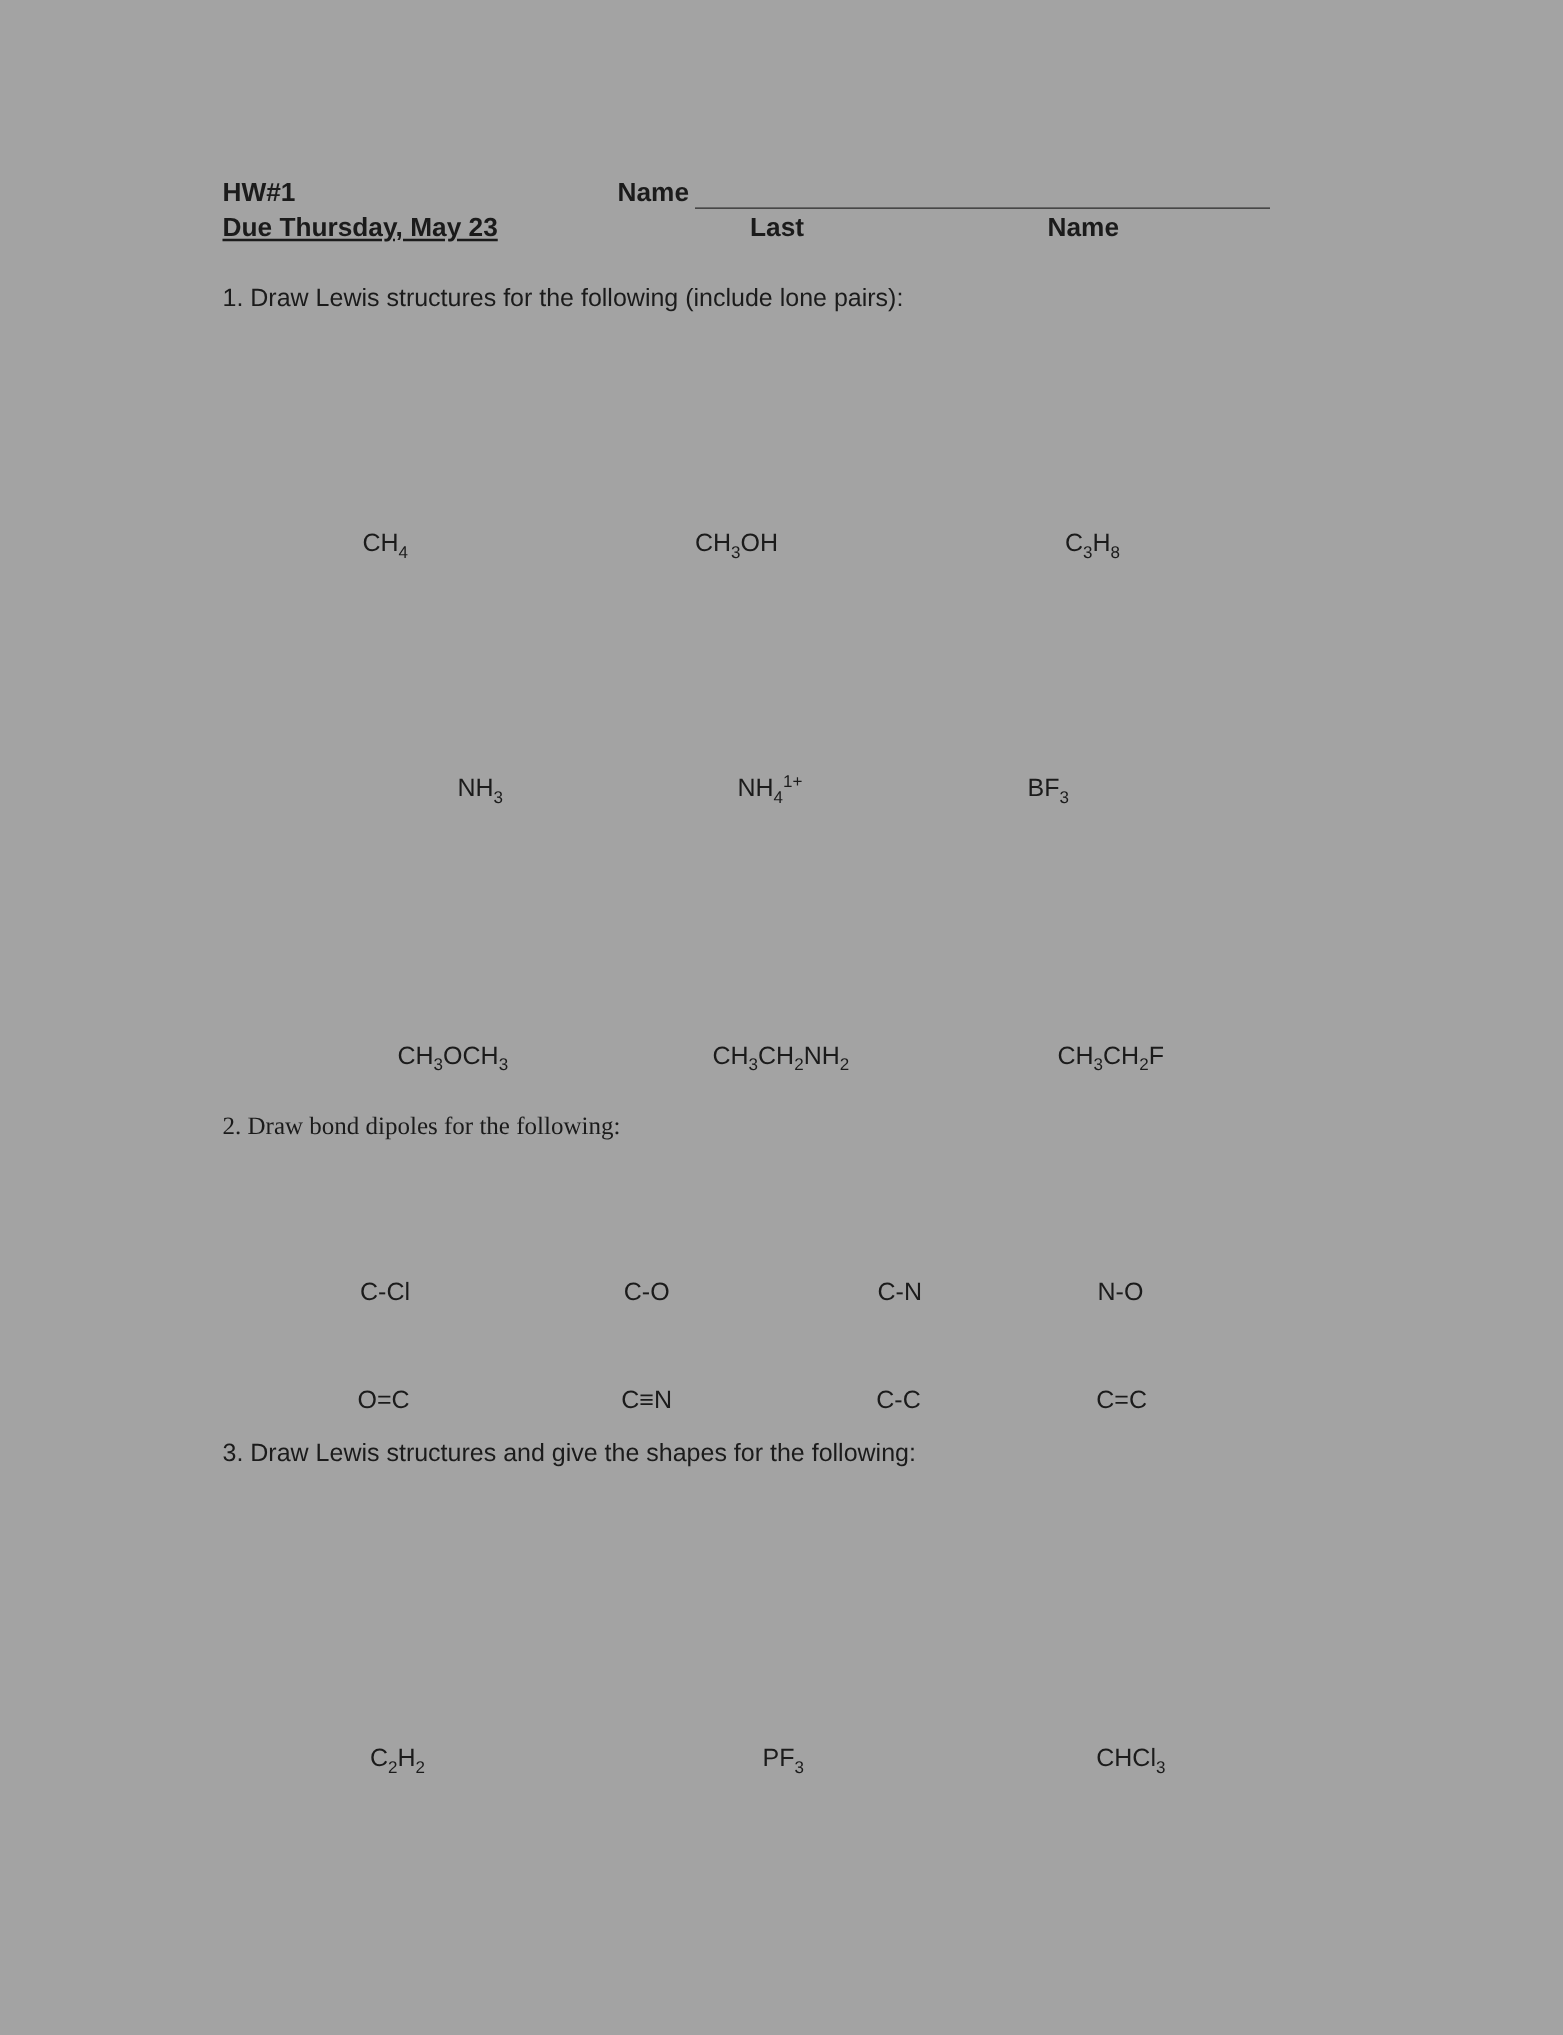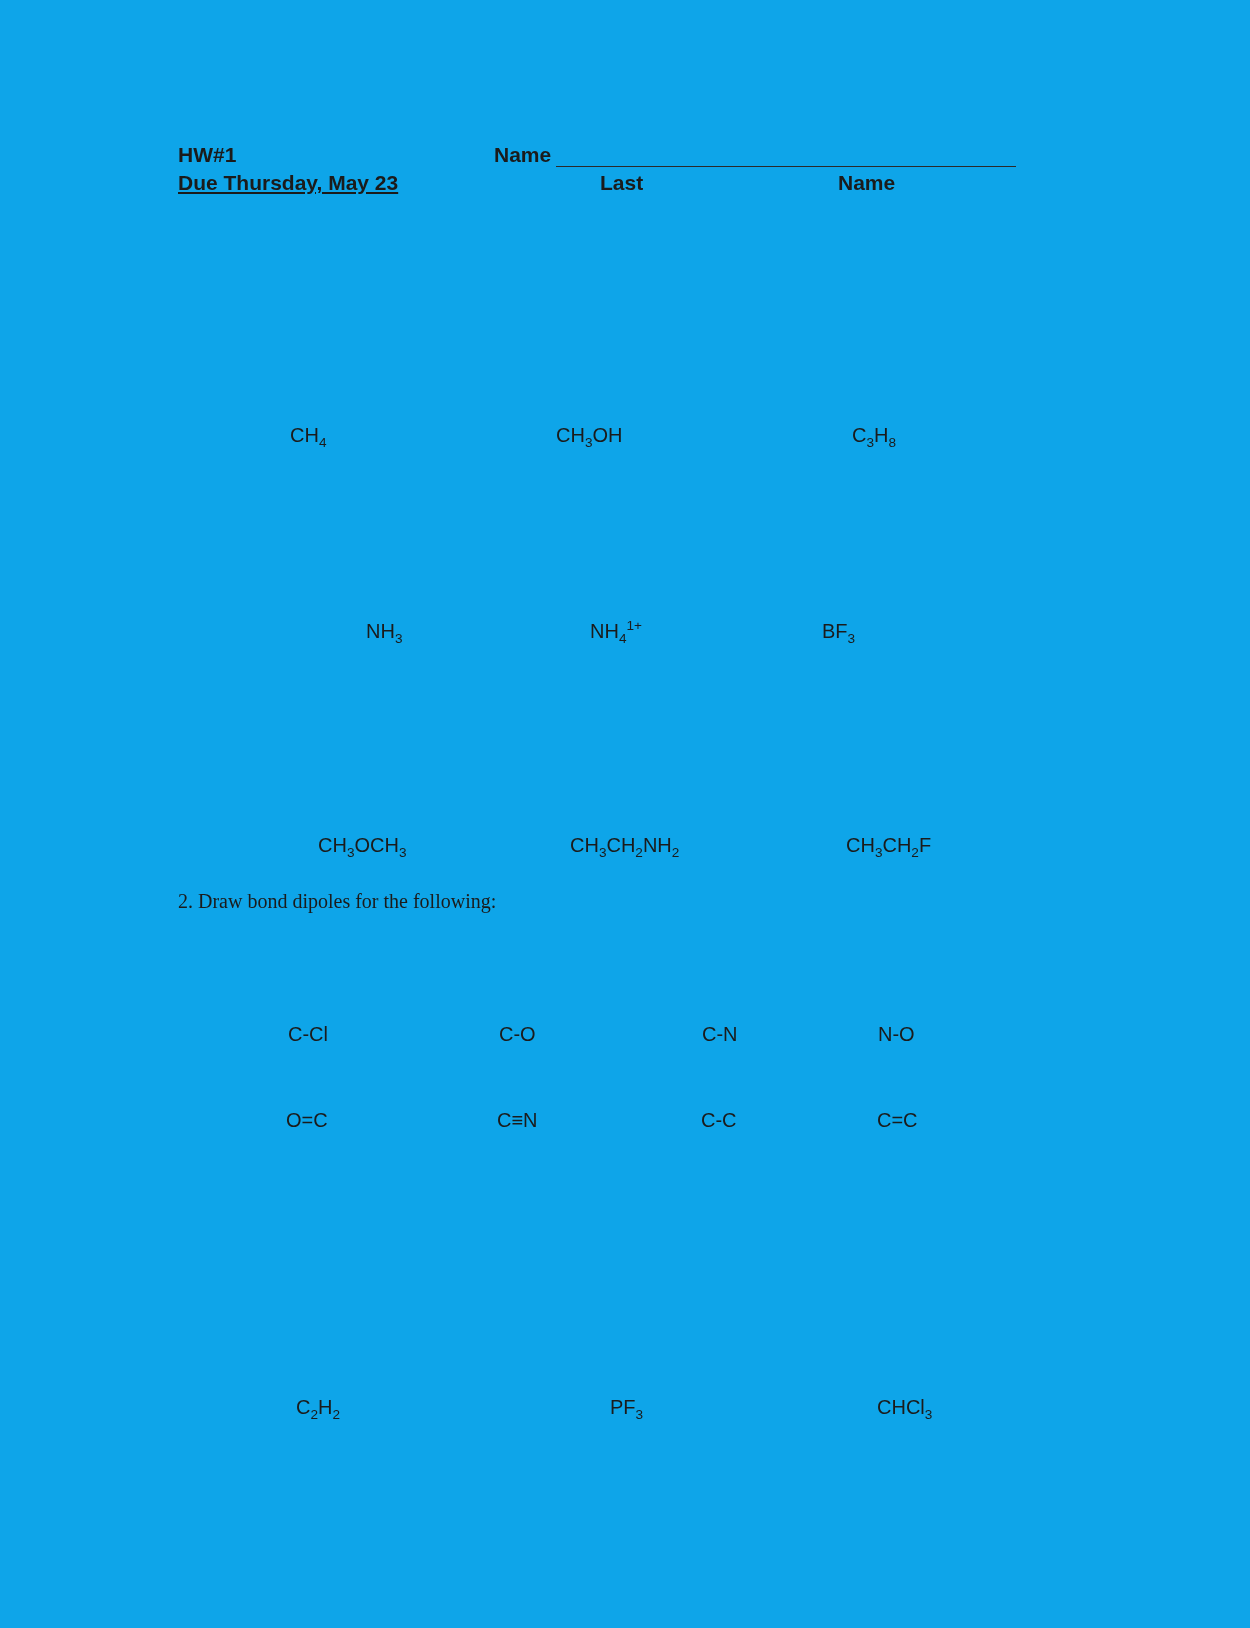--- a/index.html
+++ b/index.html
@@ -4,21 +4,21 @@
 <style>
   html, body {
     margin: 0;
     padding: 0;
     background: #ffffff;
   }
   .page {
     position: relative;
     width: 1250px;
     height: 1628px;
-    background: #0ea5e9;
+    background: #a3a3a3;
     font-family: "Liberation Sans", "DejaVu Sans", sans-serif;
     color: #1b1b1b;
   }
   .abs { position: absolute; white-space: nowrap; }
   .hdr { font-weight: bold; font-size: 21px; }
   .qtext { font-size: 20px; }
   .formula { font-size: 20px; }
   .bond { font-size: 20px; margin-top: 38px; }
   sub { font-size: 68%; line-height: 0; }
   sup { font-size: 68%; line-height: 0; }
@@ -33,20 +33,21 @@
 
 <div class="page">
 
   <div class="abs hdr" style="left:178px; top:143px;">HW#1</div>
   <div class="abs hdr" style="left:494px; top:143px;">Name</div>
   <div class="name-line" style="left:556px; top:148px; width:460px;"></div>
   <div class="abs hdr" style="left:178px; top:171px;text-decoration:underline;">Due Thursday, May 23</div>
   <div class="abs hdr" style="left:600px; top:171px;">Last</div>
   <div class="abs hdr" style="left:838px; top:171px;">Name</div>
 
+  <div class="abs qtext" style="left:178px; top:228px;">1.  Draw Lewis structures for the following (include lone pairs):</div>
 
   <div class="abs formula" style="left:290px; top:424px;">CH<sub>4</sub></div>
   <div class="abs formula" style="left:556px; top:424px;">CH<sub>3</sub>OH</div>
   <div class="abs formula" style="left:852px; top:424px;">C<sub>3</sub>H<sub>8</sub></div>
 
   <div class="abs formula" style="left:366px; top:620px;">NH<sub>3</sub></div>
   <div class="abs formula" style="left:590px; top:620px;">NH<sub>4</sub><sup>1+</sup></div>
   <div class="abs formula" style="left:822px; top:620px;">BF<sub>3</sub></div>
 
   <div class="abs formula" style="left:318px; top:834px;">CH<sub>3</sub>OCH<sub>3</sub></div>
@@ -58,18 +59,19 @@
   <div class="abs bond" style="left:288px; top:985px;">C-Cl</div>
   <div class="abs bond" style="left:499px; top:985px;text-align:center;">C-O</div>
   <div class="abs bond" style="left:702px; top:985px;">C-N</div>
   <div class="abs bond" style="left:878px; top:985px;">N-O</div>
 
   <div class="abs bond" style="left:286px; top:1071px;">O=C</div>
   <div class="abs bond" style="left:497px; top:1071px;">C≡N</div>
   <div class="abs bond" style="left:701px; top:1071px;">C-C</div>
   <div class="abs bond" style="left:877px; top:1071px;">C=C</div>
 
+  <div class="abs qtext" style="left:178px; top:1152px;">3.  Draw Lewis structures and give the shapes for the following:</div>
 
   <div class="abs formula" style="left:296px; top:1396px;">C<sub>2</sub>H<sub>2</sub></div>
   <div class="abs formula" style="left:610px; top:1396px;">PF<sub>3</sub></div>
   <div class="abs formula" style="left:877px; top:1396px;">CHCl<sub>3</sub></div>
 
 </div>
 
 </body></html>

